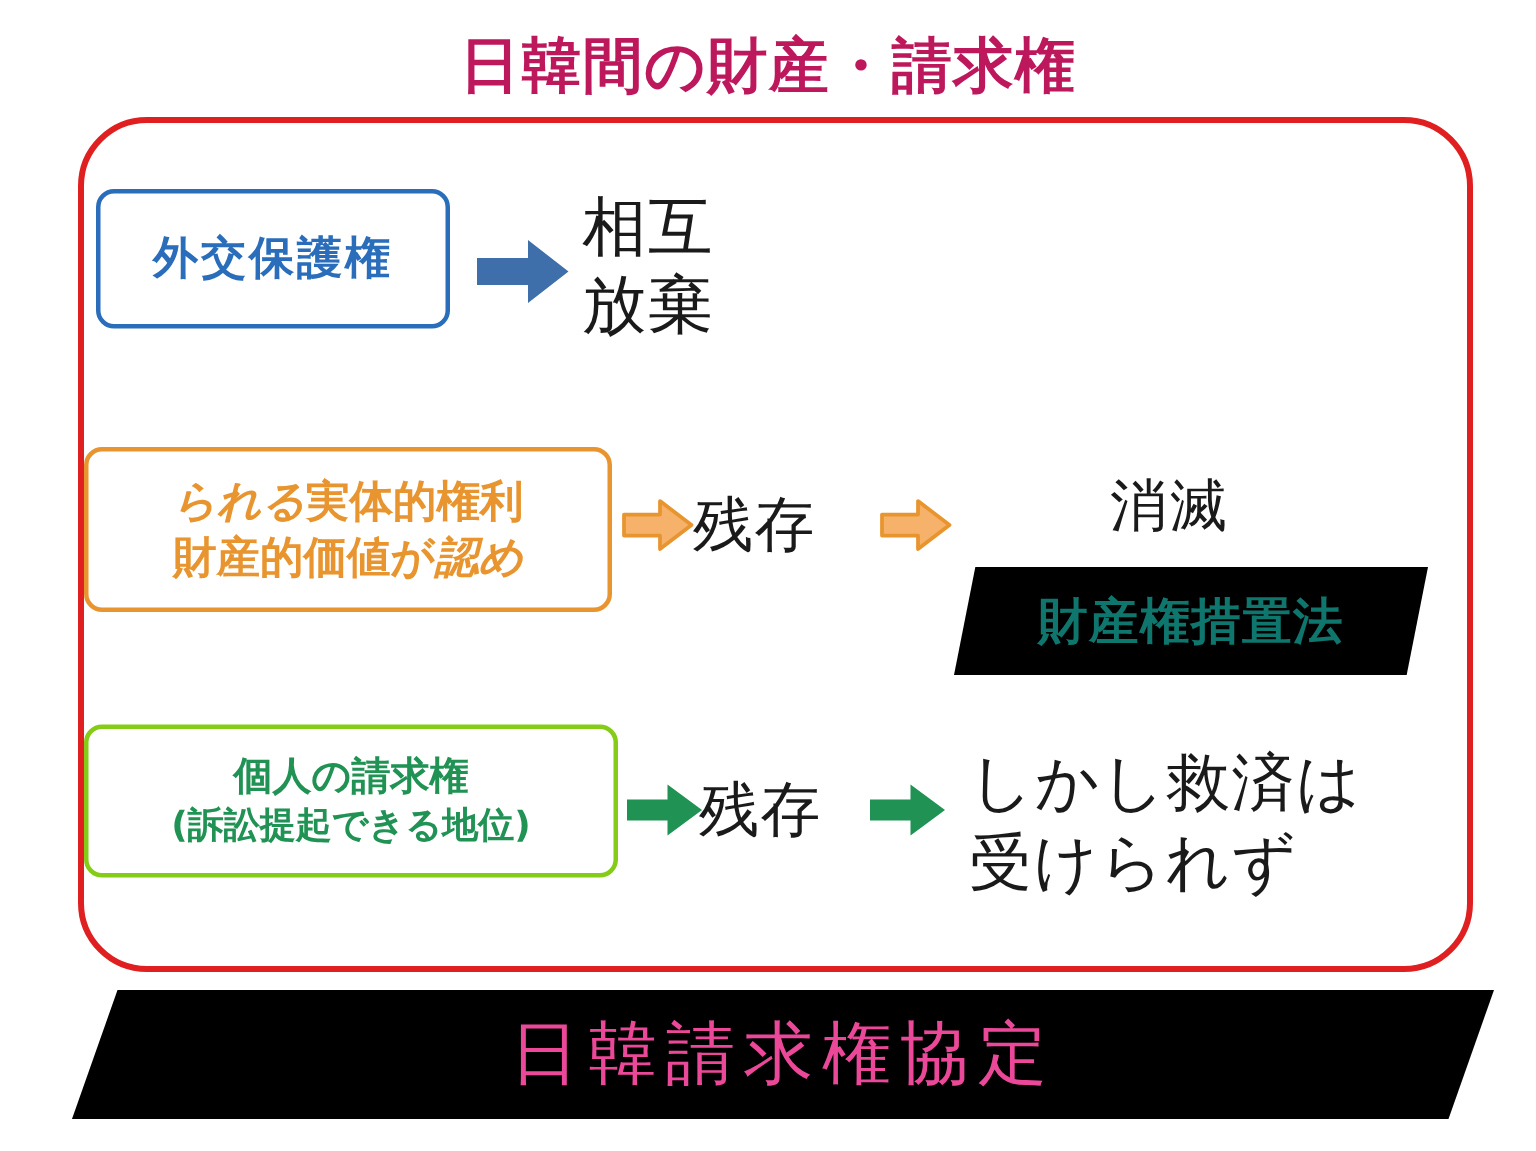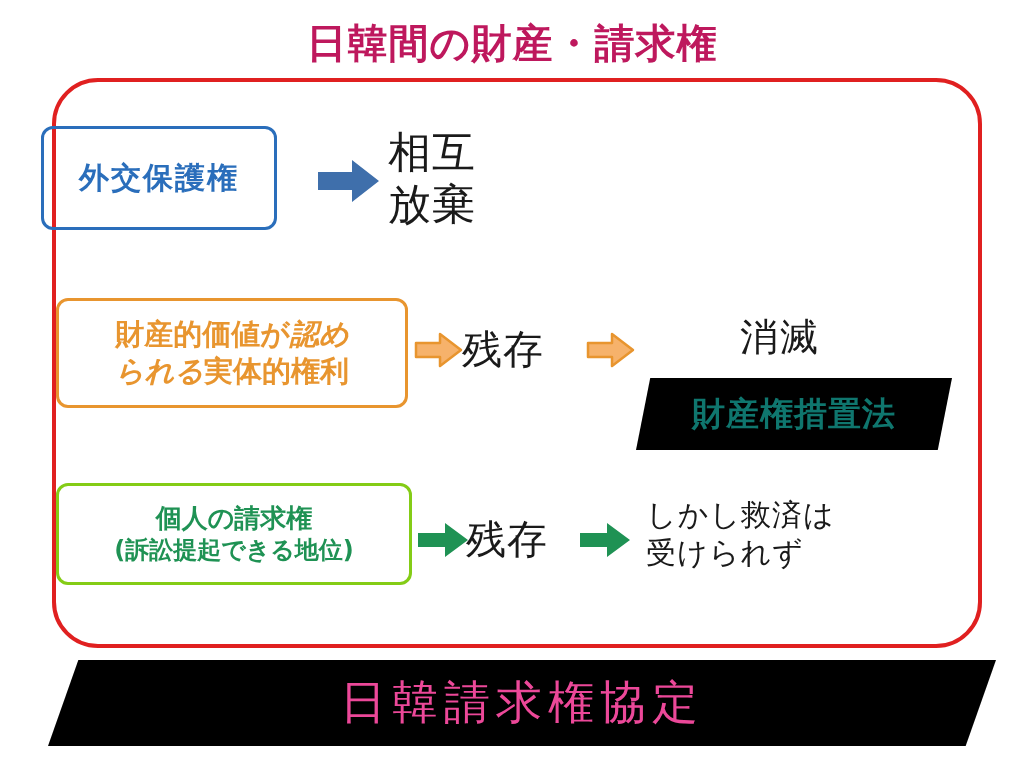--- a/index.html
+++ b/index.html
@@ -45,24 +45,24 @@
     height: 570px;
     border: 4px solid #e02020;
     border-radius: 46px;
     box-sizing: border-box;
     background: #ffffff;
   }
 
   
   .box-blue {
     position: absolute;
-    left: 41px;
+    left: 64px;
     top: 126px;
     width: 236px;
-    height: 104px;
+    height: 93px;
     border: 3px solid #2a6ebb;
     border-radius: 12px;
     box-sizing: border-box;
     display: flex;
     align-items: center;
     justify-content: center;
     color: #2a6ebb;
     font-size: 30px;
     font-weight: bold;
     letter-spacing: 2px;
@@ -177,21 +177,21 @@
     top: 512px;
     font-size: 40px;
     color: #1a1a1a;
     letter-spacing: 1px;
   }
 
   .r3-text {
     position: absolute;
     left: 646px;
     top: 496px;
-    font-size: 30px;
+    font-size: 42px;
     line-height: 1.25;
     color: #1a1a1a;
     letter-spacing: 1px;
   }
 
   
   .footer-para {
     position: absolute;
     left: 48px;
     top: 660px;
@@ -233,24 +233,24 @@
     <polygon points="0,12 34,12 34,0 61,21 34,42 34,30 0,30" fill="#3f6fab"></polygon>
   </svg>
 
   <div class="r1-text">
     <div>相互</div>
     <div>放棄</div>
   </div>
 
   <div class="box-orange">
     <div>
-      <span>財産的価値が</span><span class="ital">認め</span>
+      <span class="ital">られる</span><span>実体的権利</span>
     </div>
     <div>
-      <span class="ital">られる</span><span>実体的権利</span>
+      <span>財産的価値が</span><span class="ital">認め</span>
     </div>
   </div>
 
   <svg class="arrow" style="left:414px; top:332px;" width="50" height="36" viewBox="0 0 50 36">
     <polygon points="2,11 26,11 26,2 47,18 26,34 26,25 2,25" fill="#f6b26b" stroke="#e8952f" stroke-width="2.5" stroke-linejoin="round"></polygon>
   </svg>
 
   <div class="r2-zanzon">残存</div>
 
   <svg class="arrow" style="left:586px; top:332px;" width="50" height="36" viewBox="0 0 50 36">

